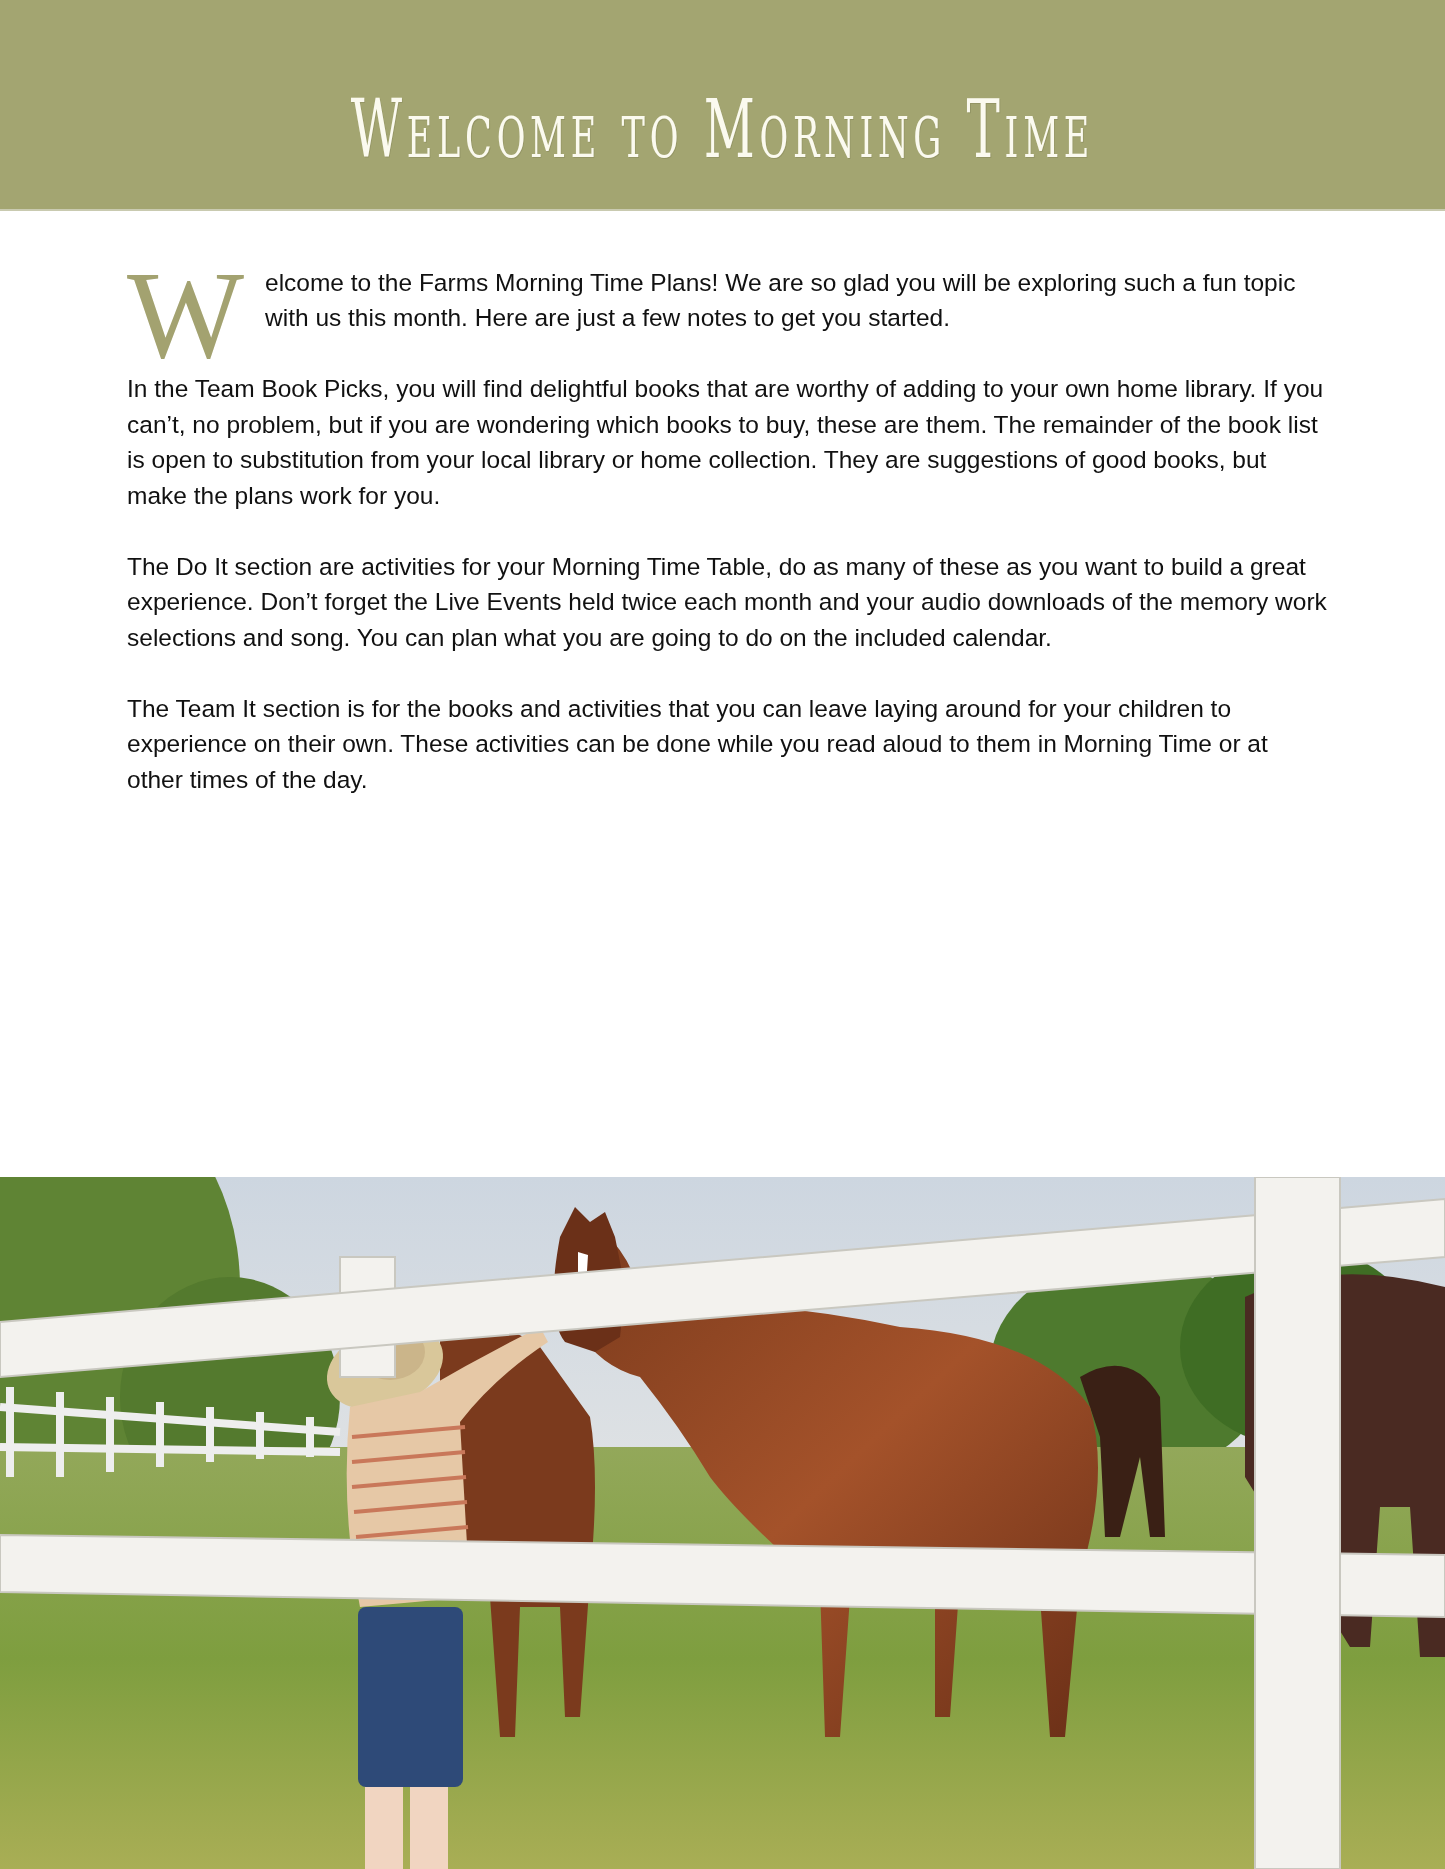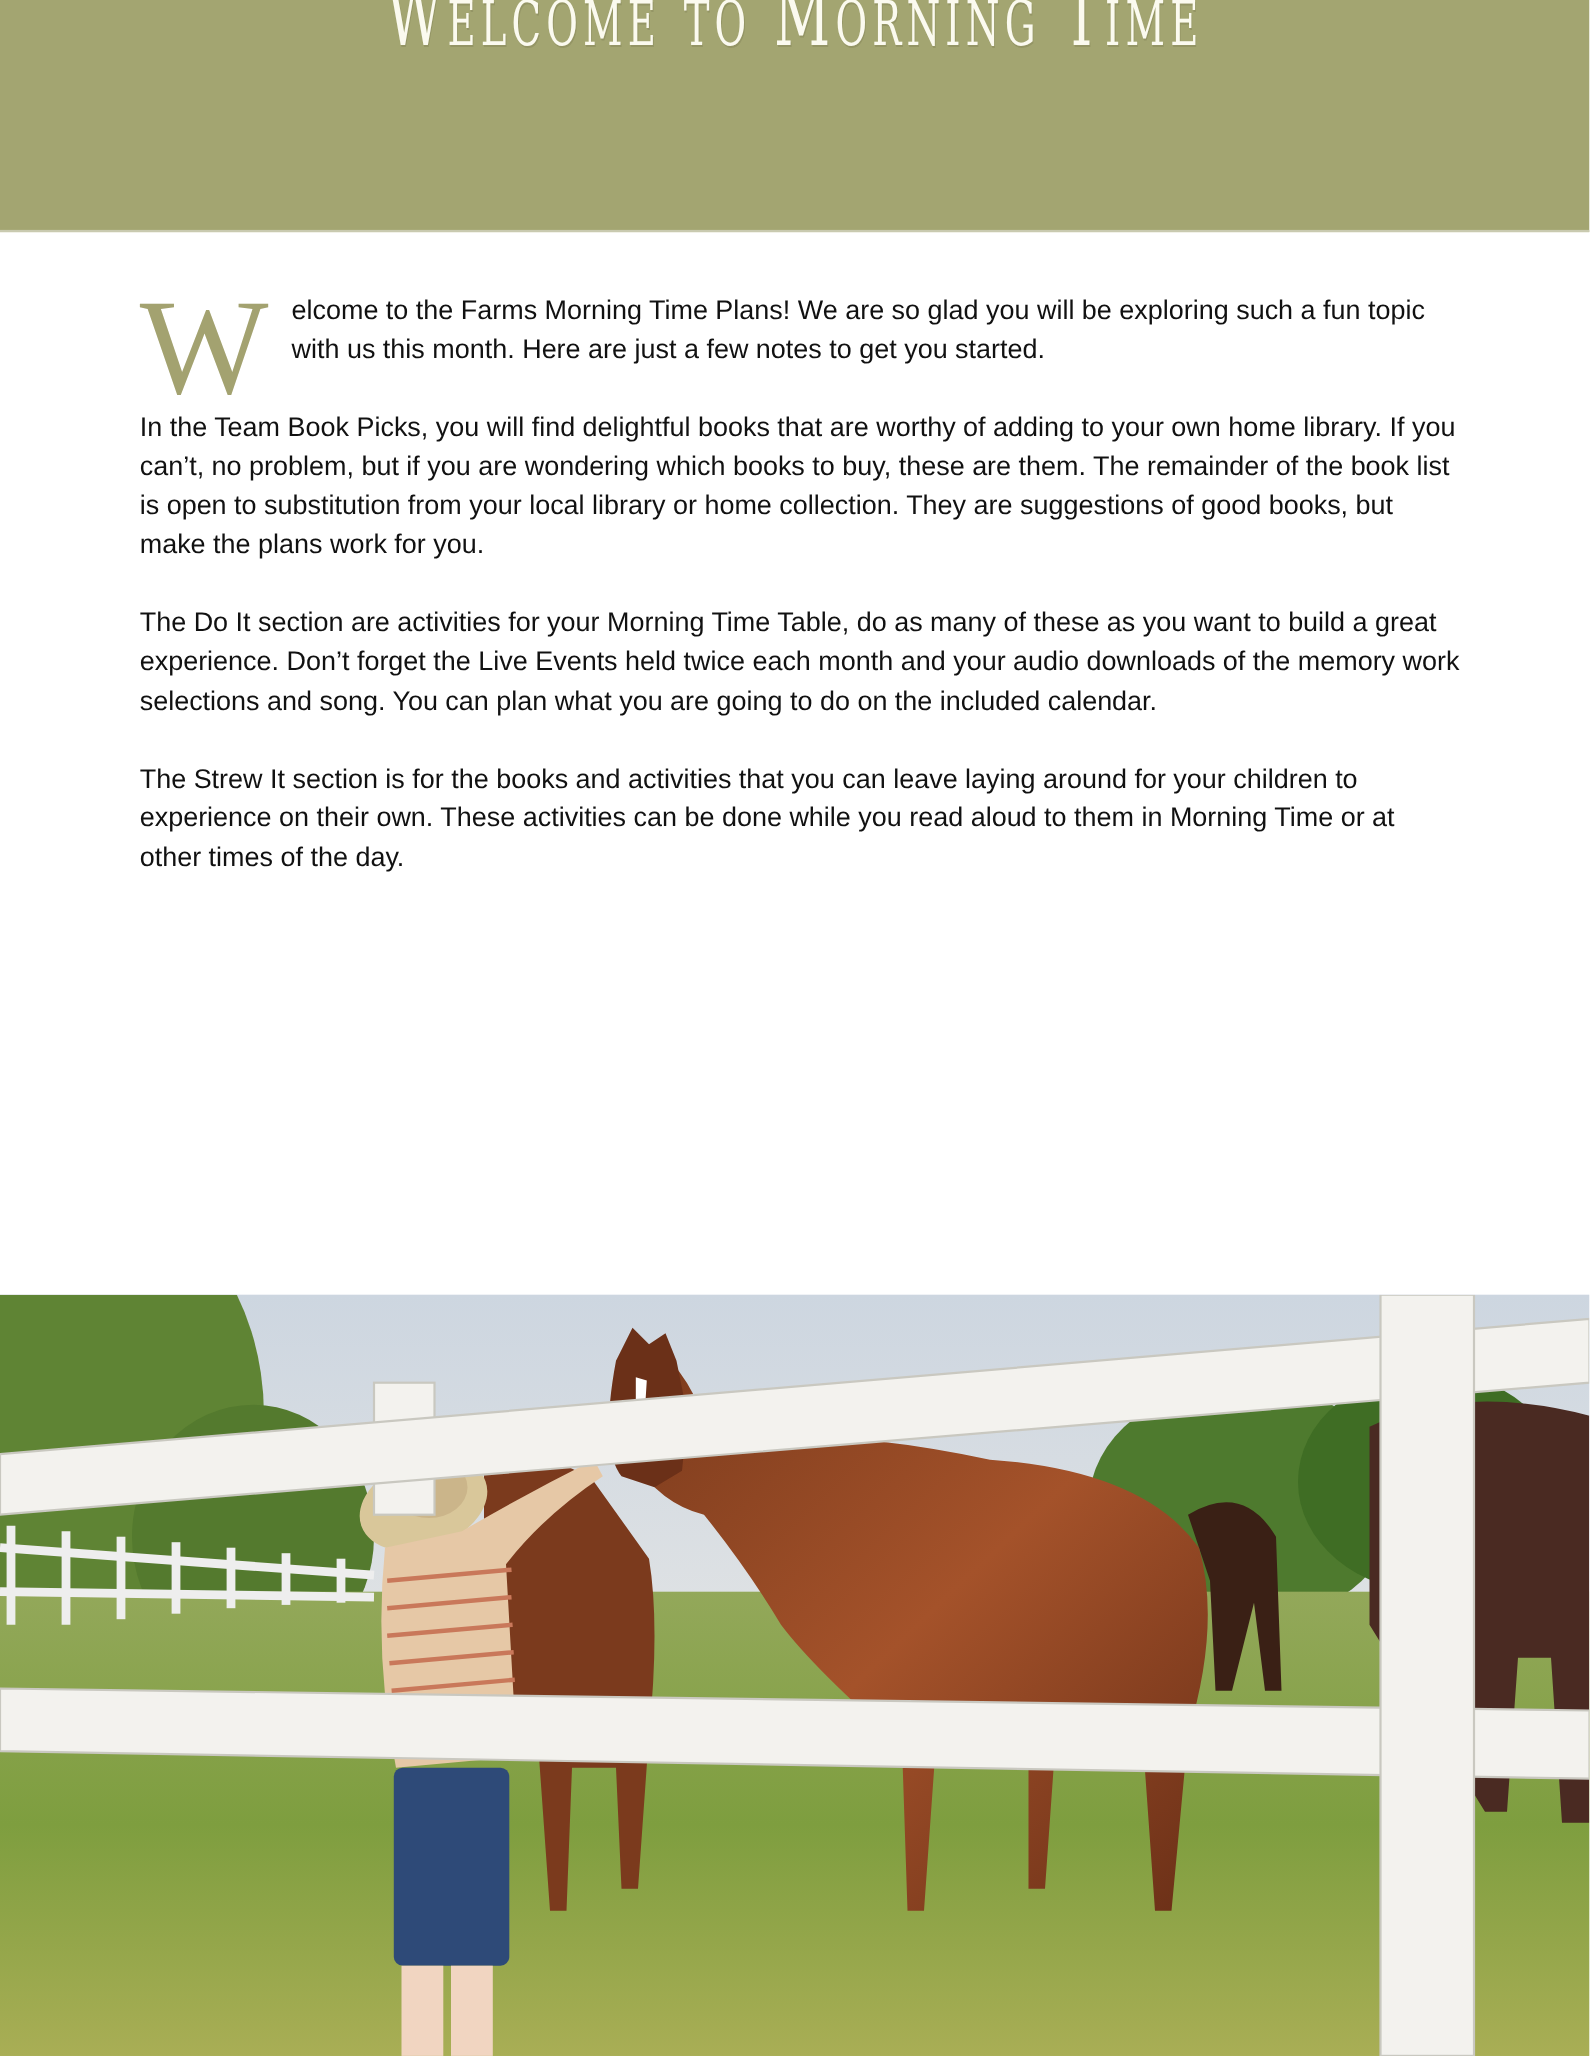--- a/index.html
+++ b/index.html
@@ -15,21 +15,21 @@
       font-family: "Liberation Sans", "DejaVu Sans", sans-serif;
       color: #111111;
     }
     .banner {
       position: absolute;
       left: 0; top: 0;
       width: 1445px;
       height: 211px;
       background: #a3a571;
       display: flex;
-      align-items: flex-start;
+      align-items: flex-end;
       justify-content: center;
       border-bottom: 2px solid #c9cab0;
       box-sizing: border-box;
     }
     .banner-title {
       font-family: "DejaVu Serif", "Liberation Serif", serif;
       color: #fbfaef;
       font-size: 64px;
       letter-spacing: 6px;
       font-variant: small-caps;
@@ -90,21 +90,21 @@
 
 <main class="content">
   <p class="first-para">
     <span class="drop-cap">W</span><span>elcome to the Farms Morning Time Plans! We are so glad you will be exploring such a fun topic with us this month. Here are just a few notes to get you started.</span>
   </p>
 
   <p class="para"><span>In the </span><b>Team Book Picks</b><span>, you will find delightful books that are worthy of adding to your own home library. If you can’t, no problem, but if you are wondering which books to buy, these are them. The remainder of the book list is open to substitution from your local library or home collection. They are suggestions of good books, but make the plans work for you.</span></p>
 
   <p class="para"><span></span><b>The Do It</b><span> section are activities for your Morning Time Table, do as many of these as you want to build a great experience. Don’t forget the Live Events held twice each month and your audio downloads of the memory work selections and song. You can plan what you are going to do on the included calendar.</span></p>
 
-  <p class="para"><span></span><b>The Strew It</b><span> section is for the books and activities that you can leave laying around for your children to experience on their own. These activities can be done while you read aloud to them in Morning Time or at other times of the day.</span></p>
+  <p class="para"><span></span><b>The Team It</b><span> section is for the books and activities that you can leave laying around for your children to experience on their own. These activities can be done while you read aloud to them in Morning Time or at other times of the day.</span></p>
 
 </main>
 
 <figure class="photo" style="margin:0;">
   <svg width="1445" height="692" viewBox="0 0 1445 692" xmlns="http://www.w3.org/2000/svg">
     <defs>
       <linearGradient id="sky" x1="0" y1="0" x2="0" y2="1">
         <stop offset="0" stop-color="#cdd6e0"></stop>
         <stop offset="1" stop-color="#dfe2e4"></stop>
       </linearGradient>

